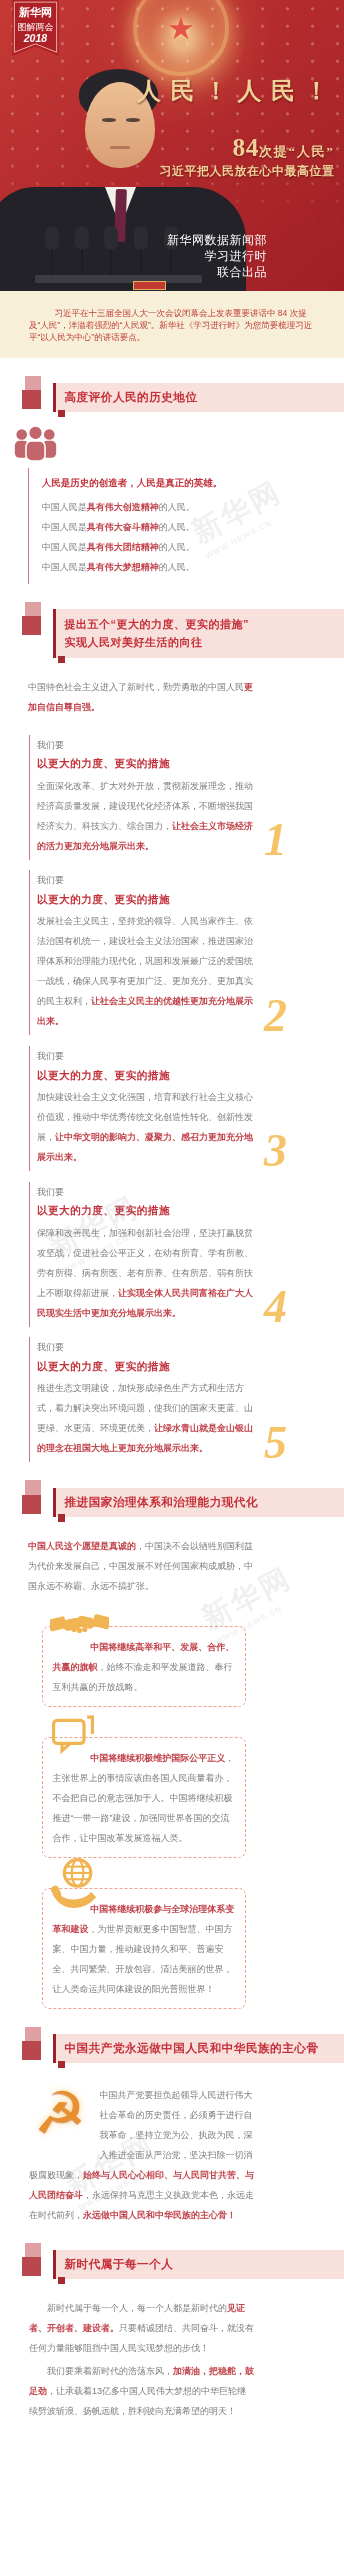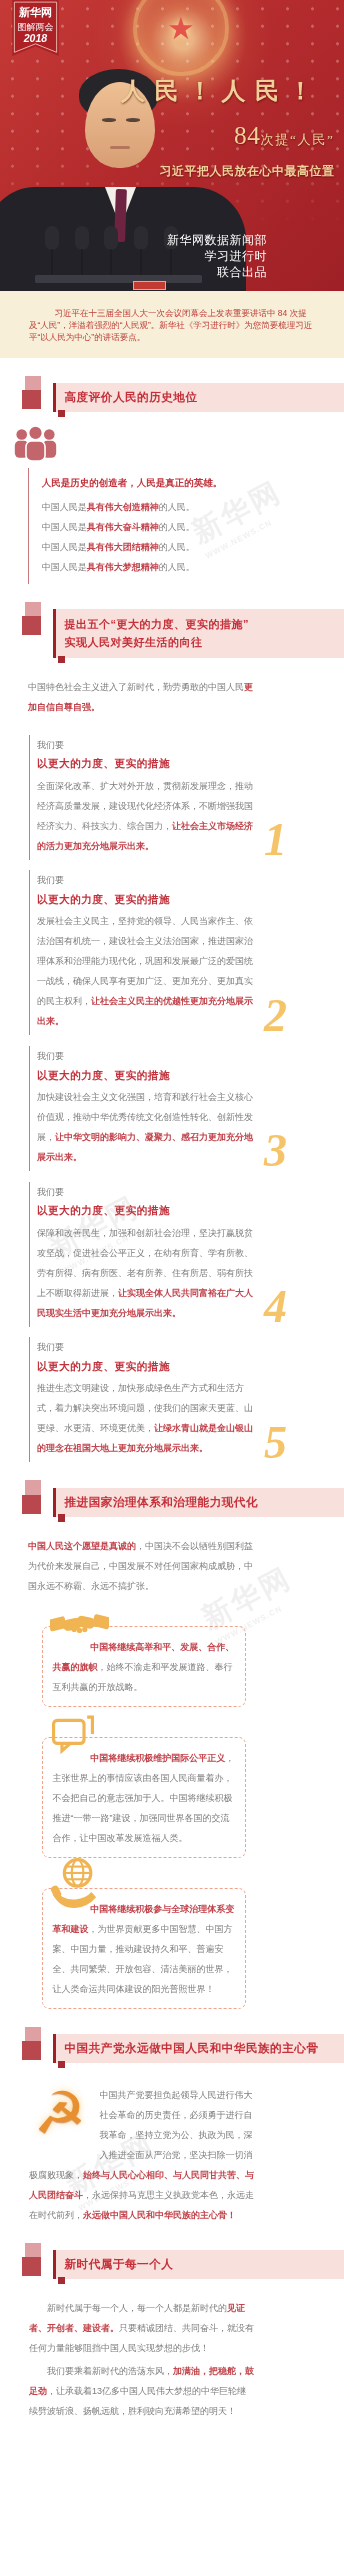--- a/index.html
+++ b/index.html
@@ -33,25 +33,25 @@
   .eye{position:absolute;top:49px;width:13.8px;height:3.7px;background:#57443a;border-radius:50%;}
   .eyeL{left:102px;} .eyeR{left:126px;}
   .mouth{position:absolute;left:110px;top:77px;width:20px;height:3.2px;background:#b3765c;border-radius:1.6px;}
   .suit{position:absolute;left:-13.2px;bottom:0;width:259px;height:104px;background:#232228;border-radius:48px 53px 0 0;}
   .shirt{position:absolute;left:105px;bottom:64px;width:31px;height:40px;background:#f3f0ea;clip-path:polygon(0 0,100% 0,50% 100%);}
   .tie{position:absolute;left:115px;bottom:49px;width:10.6px;height:53px;background:#6e2340;border-radius:2.1px;transform:rotate(2deg);}
   .micbar{position:absolute;left:35px;bottom:8.5px;width:167px;height:8px;background:#3c3c44;border-radius:1.6px;box-shadow:0 2.6px 0 #222228;}
   .mic{position:absolute;bottom:41px;width:14.3px;height:24px;background:#2b2b31;border-radius:6.9px;}
   .mic::after{content:"";position:absolute;left:5.8px;top:23px;width:2.6px;height:29px;background:#1d1d22;}
   .permit{position:absolute;left:133px;bottom:1.1px;width:33px;height:9px;background:#c23a32;border:1.1px solid #e3b35c;}
-  .hero-title{position:absolute;right:22px;top:75px;color:#efd098;
+  .hero-title{position:absolute;right:6px;top:75px;color:#efd098;
     font-family:"Liberation Serif","DejaVu Serif",serif;font-weight:bold;font-size:24px;letter-spacing:9.5px;
     text-shadow:0.5px 1.1px 2.1px rgba(80,8,8,.65);white-space:nowrap;}
-  .hero-sub{position:absolute;right:9.5px;top:121px;color:#efd098;text-align:right;
-    font-family:"Liberation Serif","DejaVu Serif",serif;font-weight:normal;text-shadow:0.5px 1.1px 1.6px rgba(80,8,8,.6);}
+  .hero-sub{position:absolute;right:9.5px;top:133px;color:#efd098;text-align:right;
+    font-family:"Liberation Serif","DejaVu Serif",serif;font-weight:bold;text-shadow:0.5px 1.1px 1.6px rgba(80,8,8,.6);}
   .hero-sub .num84{font-size:25.4px;letter-spacing:0.5px;}
   .hero-sub .suffix{font-size:13.2px;letter-spacing:1.6px;}
   .hero-sub2{position:absolute;right:9.5px;top:163px;color:#efd098;font-size:12px;font-weight:bold;letter-spacing:0.5px;
     font-family:"Liberation Serif","DejaVu Serif",serif;text-shadow:0.5px 1.1px 1.6px rgba(80,8,8,.6);}
   .hero-credits{position:absolute;right:77px;top:232px;color:#fff;font-size:12px;line-height:16px;text-align:right;letter-spacing:0.5px;}
 
   
   .intro{background:var(--cream);padding:16px 29px 15px;}
   .intro p{font-size:8.5px;line-height:12px;color:#c0413c;text-indent:3em;}
 

